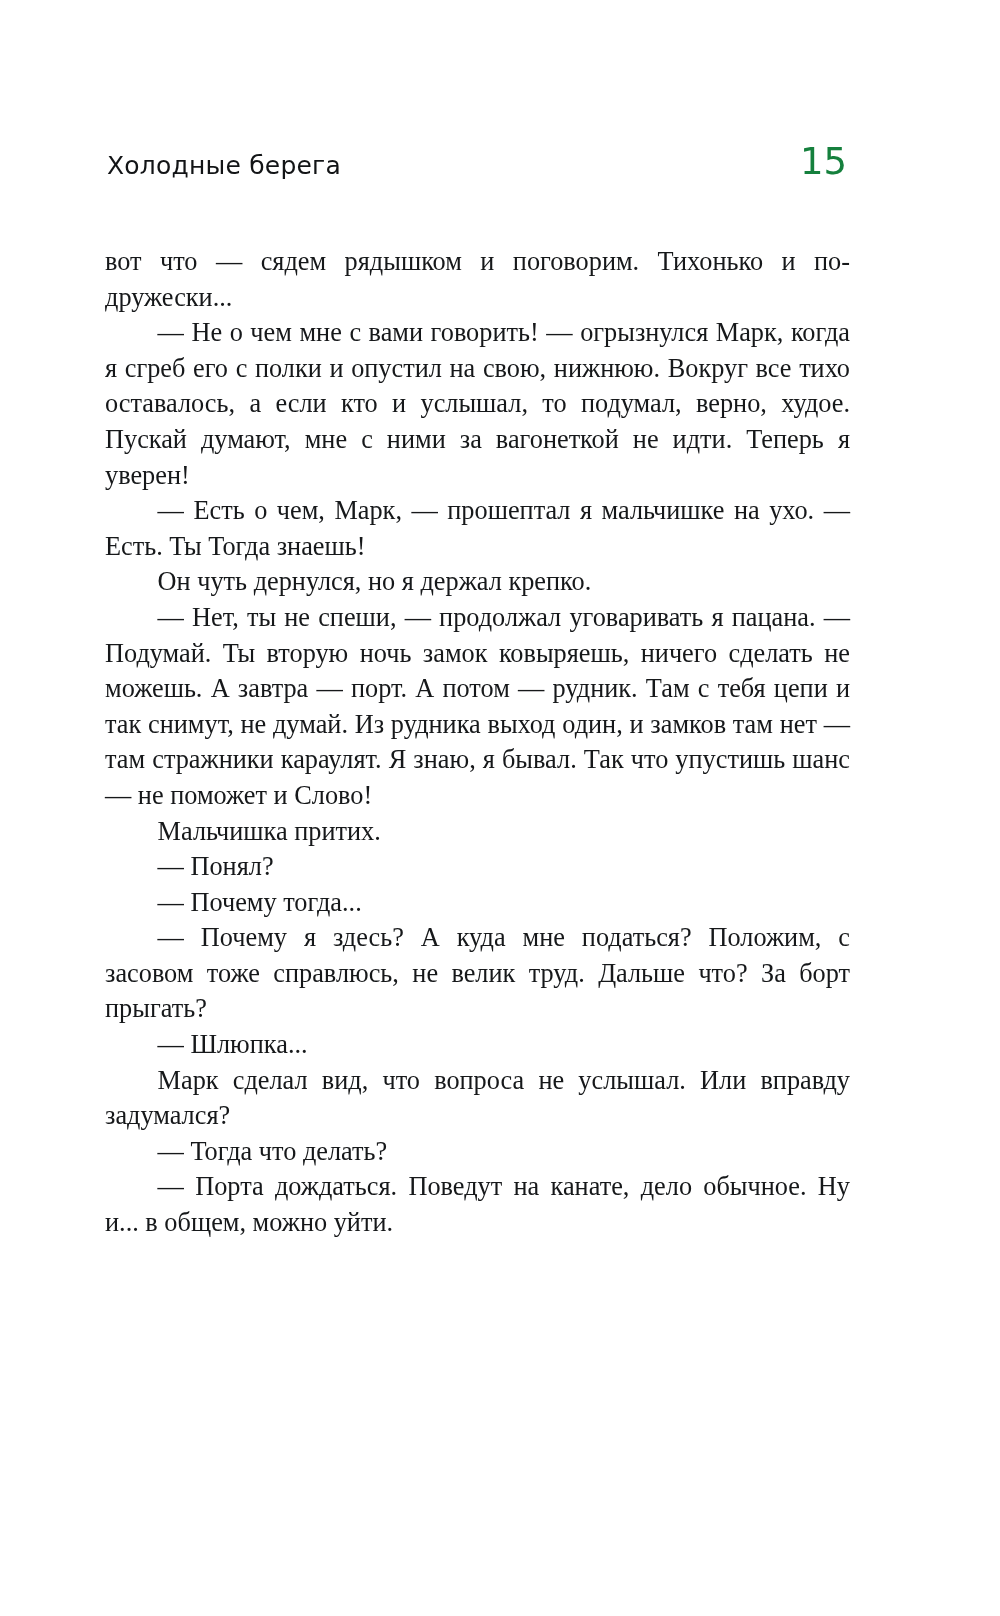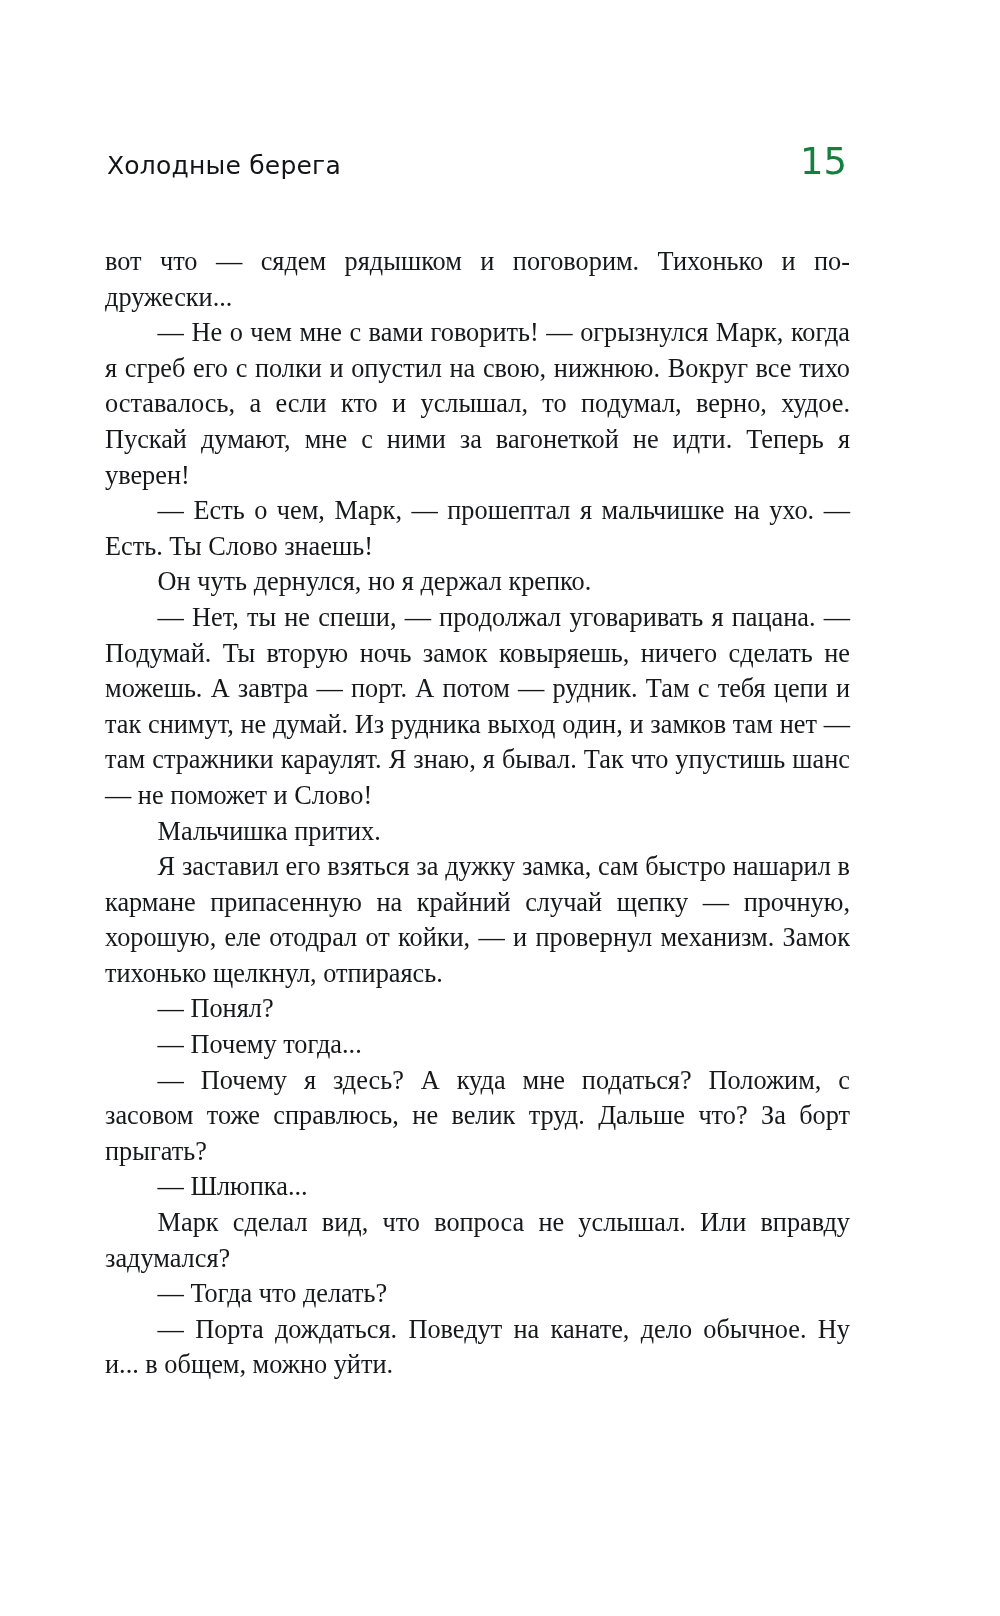--- a/index.html
+++ b/index.html
@@ -67,25 +67,24 @@
 <div class="page">
 
   <div class="running-head">
     <span class="book-title">Холодные берега</span>
     <span class="page-number">15</span>
   </div>
 
   <div class="body-text">
       <p>вот что — сядем рядышком и поговорим. Тихонько и по-дружески...</p>
       <p class="indent">— Не о чем мне с вами говорить! — огрызнулся Марк, когда я сгреб его с полки и опустил на свою, нижнюю. Вокруг все тихо оставалось, а если кто и услышал, то подумал, верно, худое. Пускай думают, мне с ними за вагонеткой не идти. Теперь я уверен!</p>
-      <p class="indent">— Есть о чем, Марк, — прошептал я мальчишке на ухо. — Есть. Ты Слово знаешь!</p>
+      <p class="indent">— Есть о чем, Марк, — прошептал я мальчишке на ухо. — Есть. Ты Тогда знаешь!</p>
       <p class="indent">Он чуть дернулся, но я держал крепко.</p>
       <p class="indent">— Нет, ты не спеши, — продолжал уговаривать я пацана. — Подумай. Ты вторую ночь замок ковыряешь, ничего сделать не можешь. А завтра — порт. А потом — рудник. Там с тебя цепи и так снимут, не думай. Из рудника выход один, и замков там нет — там стражники караулят. Я знаю, я бывал. Так что упустишь шанс — не поможет и Слово!</p>
       <p class="indent">Мальчишка притих.</p>
-      <p class="indent">Я заставил его взяться за дужку замка, сам быстро нашарил в кармане припасенную на крайний случай щепку — прочную, хорошую, еле отодрал от койки, — и провернул механизм. Замок тихонько щелкнул, отпираясь.</p>
       <p class="indent">— Понял?</p>
       <p class="indent">— Почему тогда...</p>
       <p class="indent">— Почему я здесь? А куда мне податься? Положим, с засовом тоже справлюсь, не велик труд. Дальше что? За борт прыгать?</p>
       <p class="indent">— Шлюпка...</p>
       <p class="indent">Марк сделал вид, что вопроса не услышал. Или вправду задумался?</p>
       <p class="indent">— Тогда что делать?</p>
       <p class="indent">— Порта дождаться. Поведут на канате, дело обычное. Ну и... в общем, можно уйти.</p>
     </div>
 
 </div>

